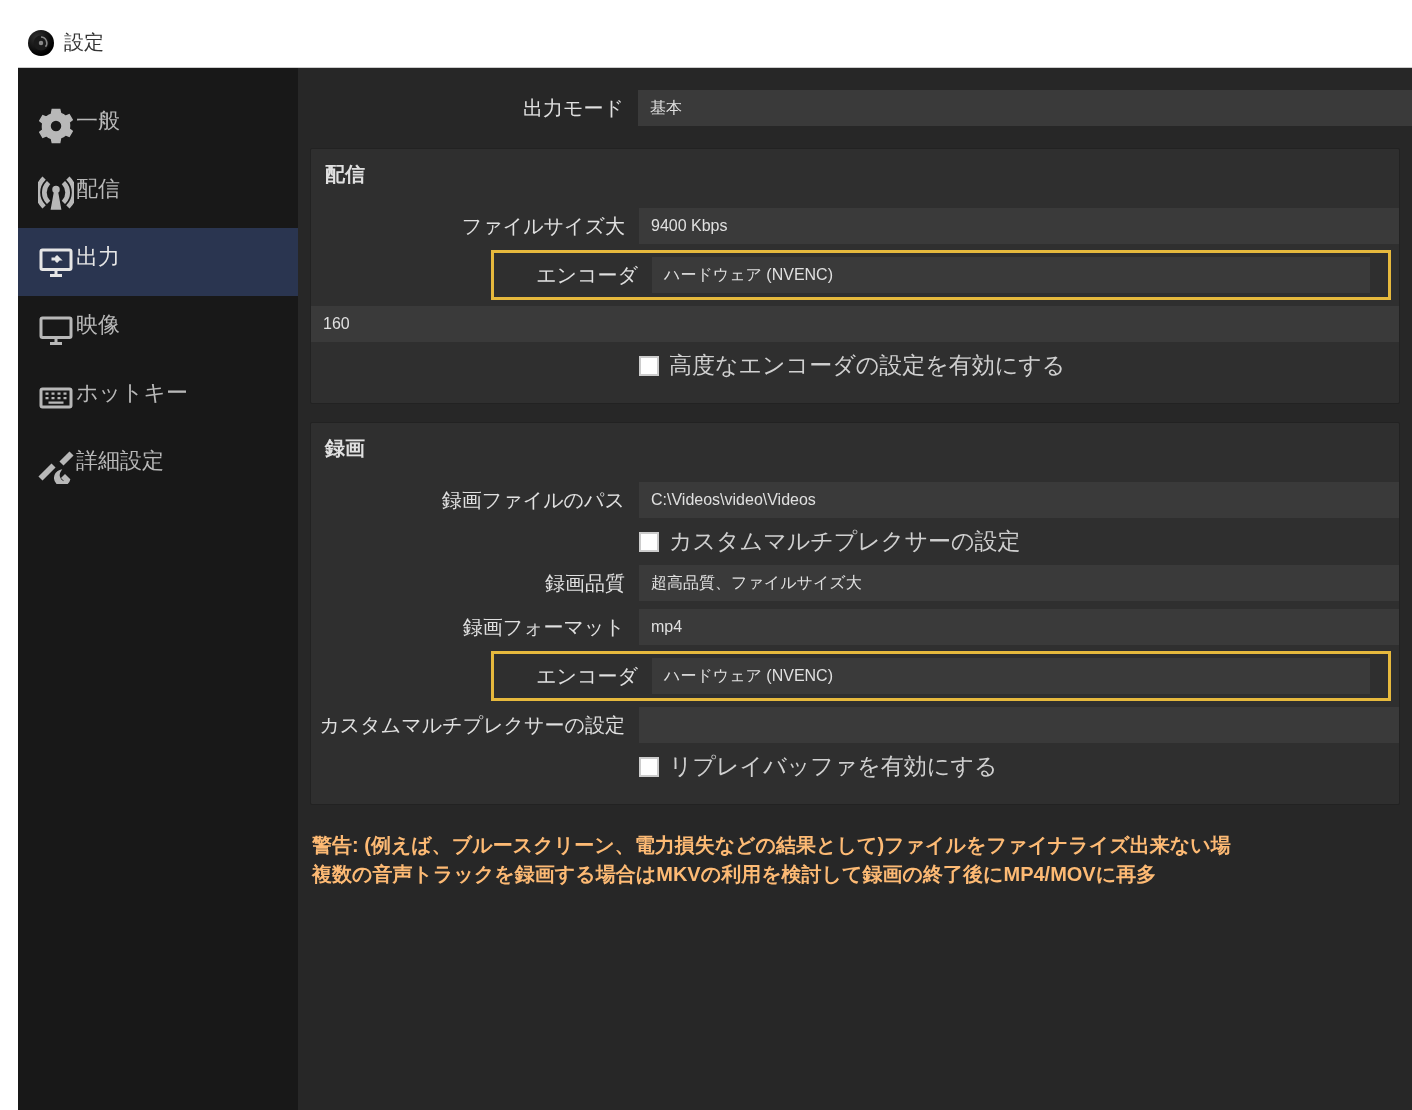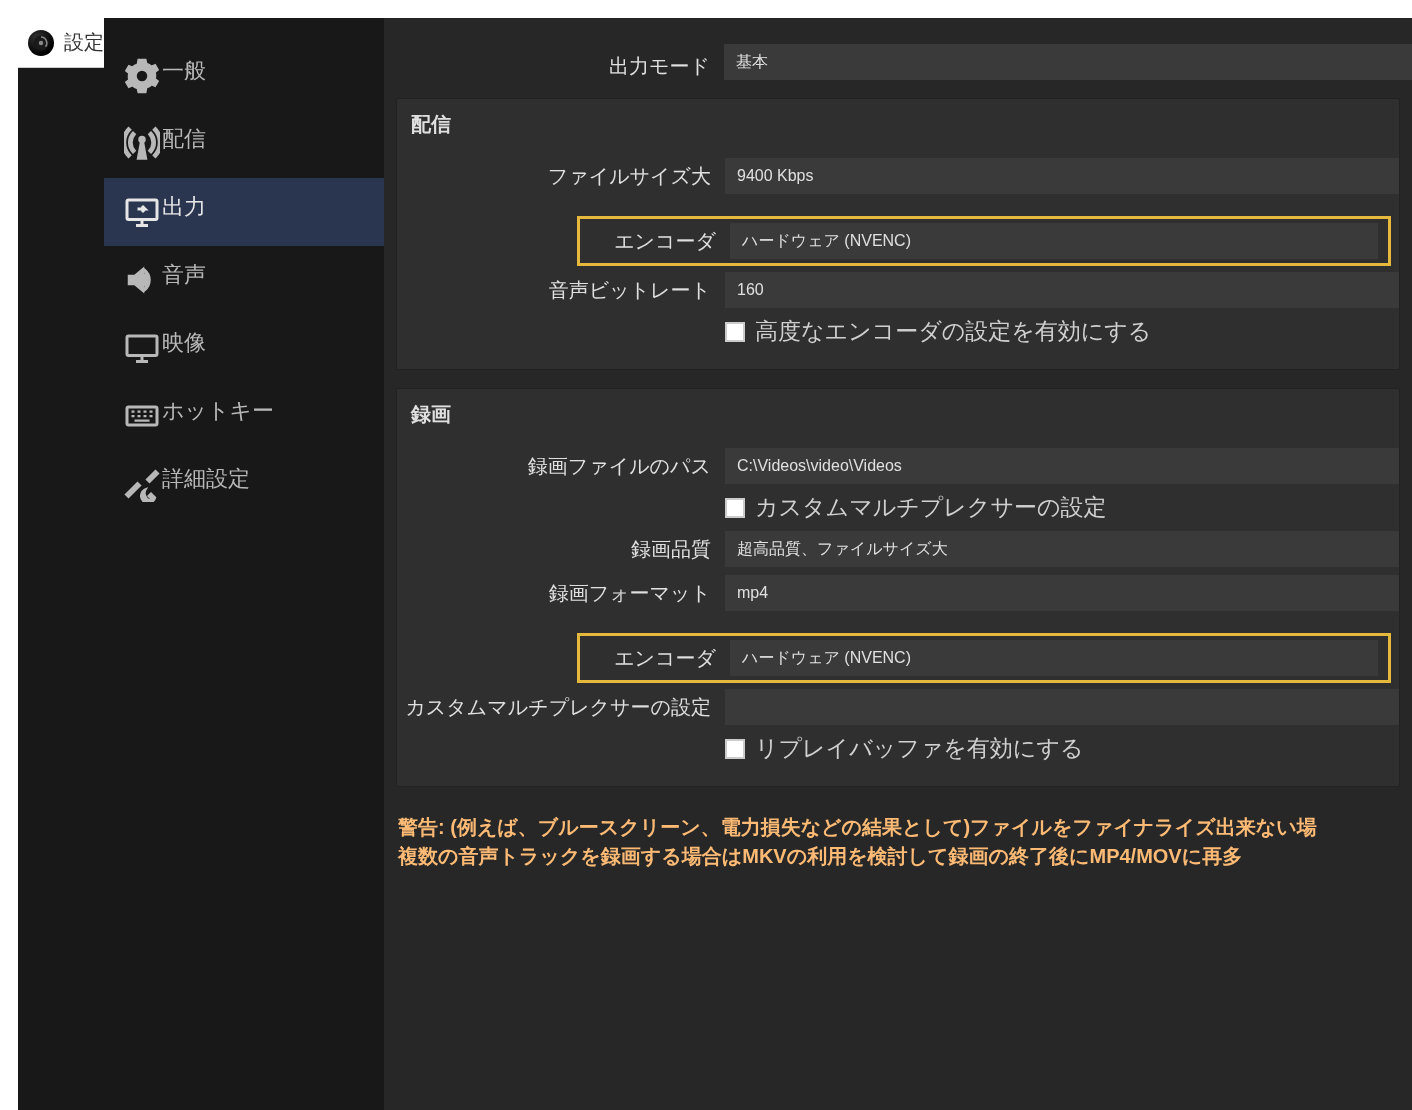--- a/index.html
+++ b/index.html
@@ -1,20 +1,20 @@
 <!DOCTYPE html>
 <html><head>
 <meta charset="utf-8">
 <style>
   * { box-sizing: border-box; margin: 0; padding: 0; }
   html, body { width: 1412px; height: 1110px; font-family: "Meiryo", "Yu Gothic", sans-serif; background: #fff; overflow: hidden; }
   .window {
     position: absolute; left: 18px; top: 18px; right: 0; bottom: 0;
     background: #181818;
-    display: flex; flex-direction: row;
+    display: flex; flex-direction: column;
   }
   .titlebar {
     height: 50px; background: #ffffff; display: flex; align-items: center;
     padding-left: 10px; gap: 10px; border-bottom: 1px solid #ccc;
   }
   .titlebar .obs-logo {
     width: 26px; height: 26px; border-radius: 50%;
     background: radial-gradient(circle at 35% 30%, #333 0%, #000 70%);
     position: relative; display:flex; align-items:center; justify-content:center;
   }
@@ -32,21 +32,21 @@
     cursor: pointer;
   }
   .sb-item.active { background: #2a3550; color: #e6e6e6; }
   .sb-icon { width: 40px; height: 40px; display:flex; align-items:center; justify-content:center; }
   .sb-icon svg { width: 36px; height: 36px; fill: #b8b8b8; stroke: #b8b8b8; }
   .sb-item.active .sb-icon svg { fill: #e6e6e6; stroke:#e6e6e6;}
   .content {
     flex: 1; background: #272727; padding: 0; overflow: hidden;
   }
   .toprow {
-    display: flex; align-items: flex-end; height: 72px; padding: 18px 0 10px 0;
+    display: flex; align-items: center; height: 72px; padding: 18px 0 10px 0;
   }
   .label {
     color: #e0e0e0; font-size: 20px; text-align: right; padding-right: 14px;
     width: 340px; flex-shrink: 0;
   }
   .field {
     flex: 1; background: #3a3a3a; color: #e0e0e0; font-size: 16px;
     padding: 6px 12px; height: 36px; display:flex; align-items:center;
   }
   .group {
@@ -56,21 +56,21 @@
   .group-title {
     color: #e0e0e0; font-size: 20px; font-weight: bold;
     padding: 12px 14px 16px 14px;
   }
   .row {
     display: flex; align-items: center; padding: 4px 0;
   }
   .row .label { width: 328px; }
   .row .field { margin-right: 0; }
   .row.highlight {
-    border: 3px solid #e6b93d; margin: 18px 8px 2px 180px; padding: 4px 10px;
+    border: 3px solid #e6b93d; margin: 2px 8px 2px 180px; padding: 4px 18px;
   }
   .row.highlight .label { width: 140px; }
   .check {
     width: 20px; height: 20px; border: 2px solid #ccc; background:#fff;
     display:inline-block; margin-right: 10px; flex-shrink:0;
   }
   .check-row { display:flex; align-items:center; color:#d0d0d0; font-size:23px; }
   .warning {
     color: #fdba74; font-size: 20px; font-weight: bold;
     padding: 8px 4px 0 14px; line-height: 1.45;
@@ -118,28 +118,20 @@
         <span class="sb-icon">
           <svg viewBox="0 0 24 24">
               <rect x="2" y="4" width="20" height="13" rx="1" fill="none" stroke-width="2"></rect>
               <path d="M8 21h8M12 17v4" stroke-width="2"></path>
               <path d="M9 10h5l-2-2m2 2-2 2" stroke-width="2" fill="none"></path>
             </svg>
         </span>
         <span>出力</span>
       </div>
 
-      <div class="sb-item">
-        <span class="sb-icon">
-          <svg viewBox="0 0 24 24">
-              <path d="M3 9v6h4l6 5V4L7 9H3zm13 3a4 4 0 0 0-2-3.5v7A4 4 0 0 0 16 12zm-2-7v2a7 7 0 0 1 0 10v2a9 9 0 0 0 0-14z"></path>
-            </svg>
-        </span>
-        <span>音声</span>
-      </div>
 
       <div class="sb-item">
         <span class="sb-icon">
           <svg viewBox="0 0 24 24">
               <rect x="2" y="4" width="20" height="13" rx="1" fill="none" stroke-width="2"></rect>
               <path d="M8 21h8M12 17v4" stroke-width="2"></path>
             </svg>
         </span>
         <span>映像</span>
       </div>
@@ -178,21 +170,20 @@
           <div class="label">ファイルサイズ大</div>
           <div class="field">9400 Kbps</div>
         </div>
 
         <div class="row highlight">
           <div class="label">エンコーダ</div>
           <div class="field">ハードウェア (NVENC)</div>
         </div>
 
         <div class="row">
-          <div class="label">音声ビットレート</div>
           <div class="field">160</div>
         </div>
 
         <div class="row">
           <div class="label"></div>
           <div class="check-row">
             <span class="check"></span>
             <span>高度なエンコーダの設定を有効にする</span>
           </div>
         </div>

